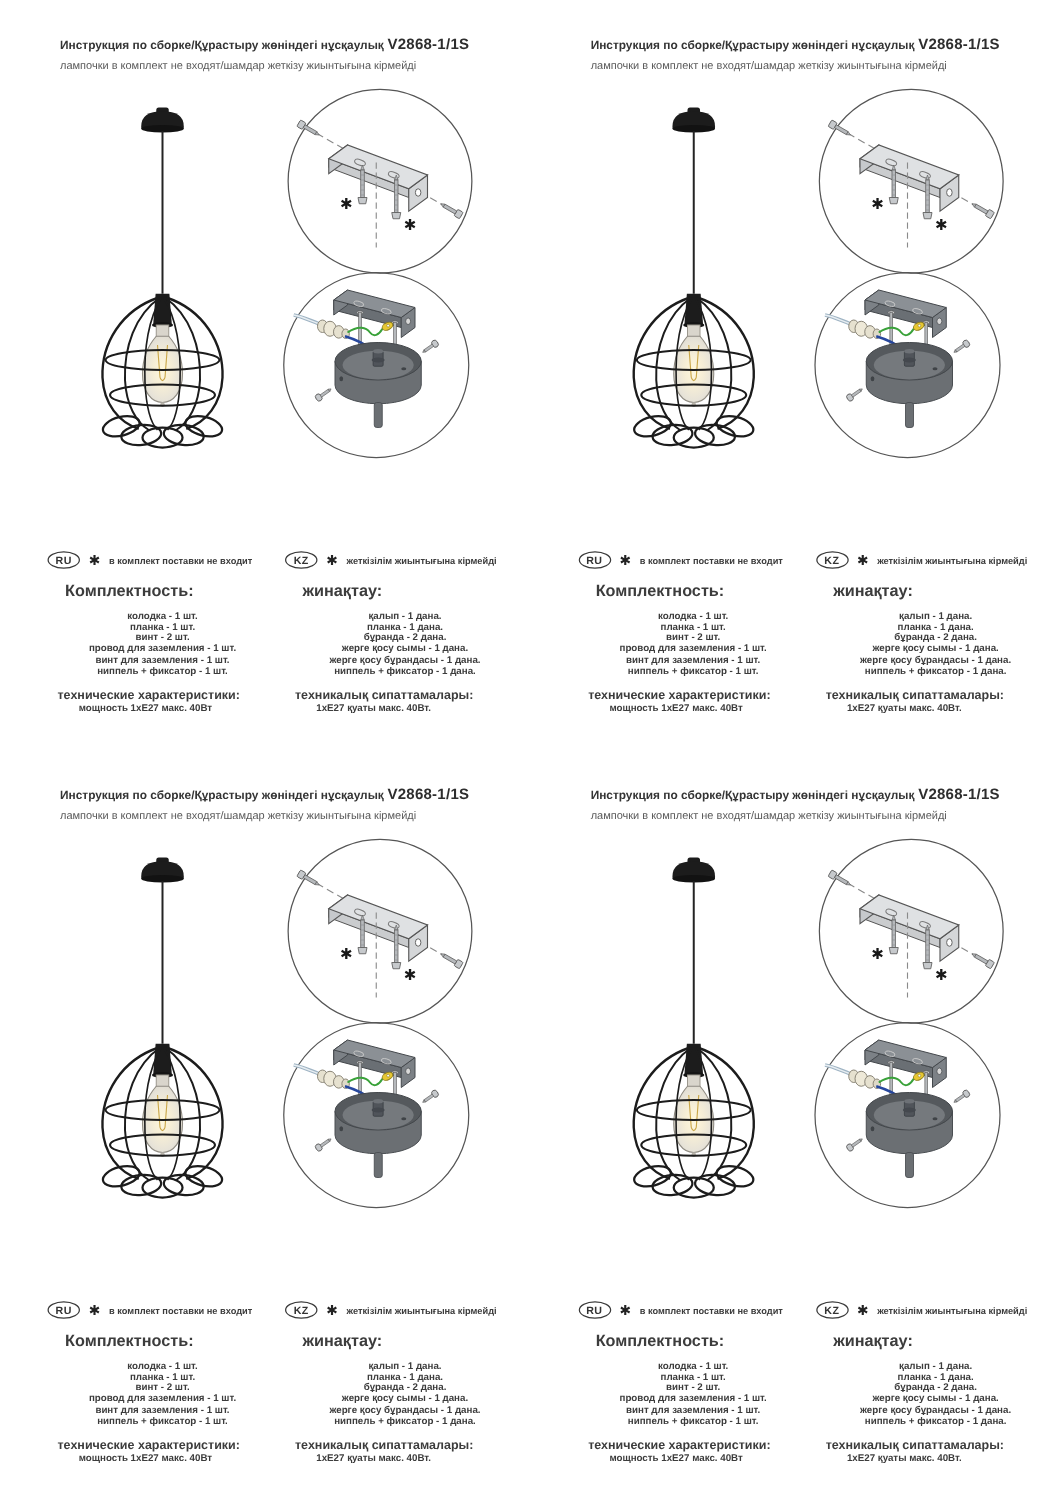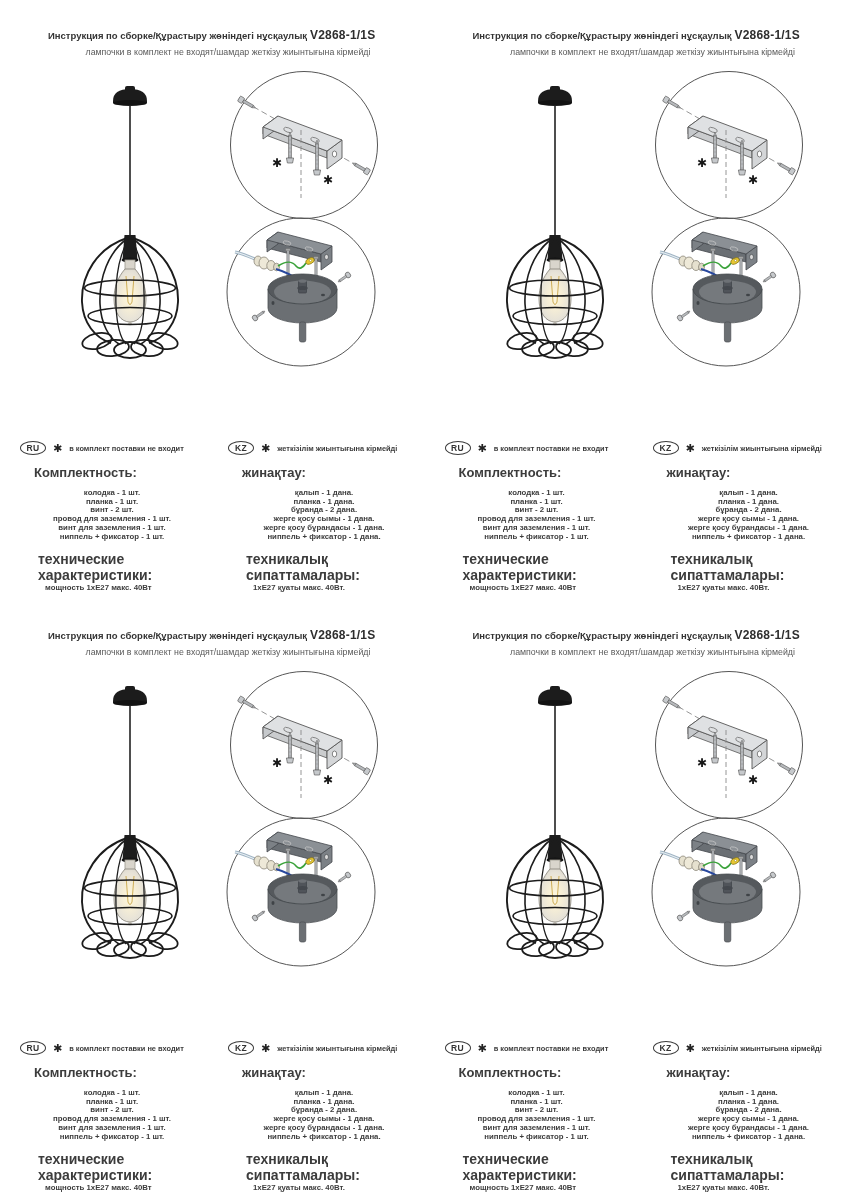--- a/index.html
+++ b/index.html
@@ -2,34 +2,34 @@
 <html style="--text: #3c3c3c; --lamp-black: #1c1c1c; --metal: #6b6f73; --metal-dark: #55595d; --wire-green: #3aa23a; --wire-blue: #27479e; --terminal-yellow: #e8c832;"><head>
 <meta charset="utf-8">
 <style>
   html,body{margin:0;padding:0;background:#ffffff;}
   body{width:849px;height:1200px;font-family:"Liberation Sans",sans-serif;color:var(--text,#3c3c3c);}
   .sheet{width:849px;height:1200px;display:grid;grid-template-columns:424.5px 424.5px;grid-template-rows:600px 600px;}
   .quadrant{position:relative;width:424.5px;height:600px;overflow:hidden;}
   .q-header{position:absolute;left:48px;top:28px;width:360px;}
   .title{margin:0;font-size:9.5px;font-weight:bold;color:#343434;white-space:nowrap;}
   .model{font-size:12px;font-weight:bold;color:#2e2e2e;margin-left:3px;letter-spacing:.2px;}
-  .subtitle{margin:5px 0 0;font-size:8.8px;font-weight:normal;color:#5a5a5a;white-space:nowrap;text-align:center;}
+  .subtitle{margin:5px 0 0;font-size:8.8px;font-weight:normal;color:#5a5a5a;white-space:nowrap;}
   .fig-lamp{position:absolute;left:55px;top:80px;}
   .fig-c1{position:absolute;left:229px;top:70px;}
   .fig-c2{position:absolute;left:225px;top:216px;}
   .col{position:absolute;top:440px;}
-  .col-ru{left:20px;width:184px;}
+  .col-ru{left:38px;width:184px;}
   .col-kz{left:228px;width:192px;}
   .badge-row{display:flex;align-items:center;height:16px;}
   .badge{box-sizing:border-box;border:1.3px solid #3a3a3a;border-radius:50%;min-width:26px;height:14px;display:flex;align-items:center;justify-content:center;font-size:8.5px;font-weight:bold;color:#333;padding:0 3px;letter-spacing:.4px;}
   .ast{font-family:"DejaVu Sans",sans-serif;font-size:11px;color:#222;margin-left:7px;line-height:1;}
   .note{font-size:7.4px;font-weight:bold;color:#3c3c3c;margin-left:7px;}
   .heading{margin:9px 14px 0;font-size:13px;font-weight:bold;}
   .items{list-style:none;margin:9px 0 0;padding:0;font-size:7.8px;font-weight:bold;line-height:8.7px;text-align:center;}
-  .spec-heading{margin:10px 18px 0;font-size:14px;font-weight:bold;}
+  .spec-heading{margin:10px 8px 0;font-size:10px;font-weight:bold;}
   .spec{margin:0;font-size:7.8px;font-weight:bold;line-height:9px;padding-left:25px;}
   svg text.diag-ast{font-family:"DejaVu Sans",sans-serif;fill:#181818;}
 </style>
 </head>
 <body>
 
 <svg width="0" height="0" style="position:absolute" aria-hidden="true">
   <defs>
     <radialGradient id="bulbGlow" cx="50%" cy="52%" r="60%">
       <stop offset="0%" stop-color="#fff8dd"></stop>

